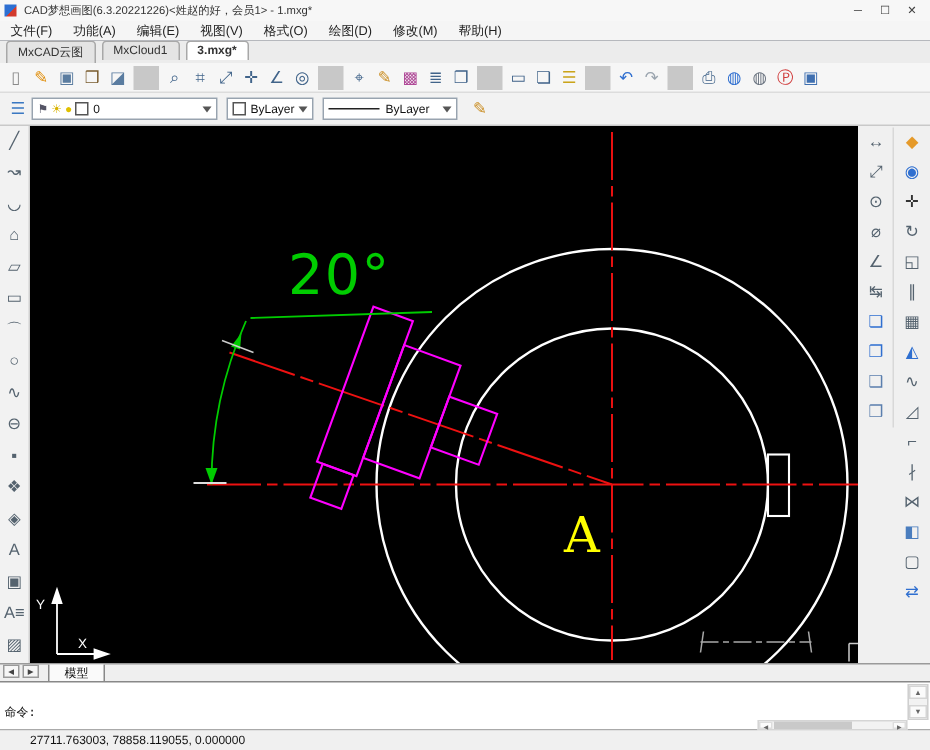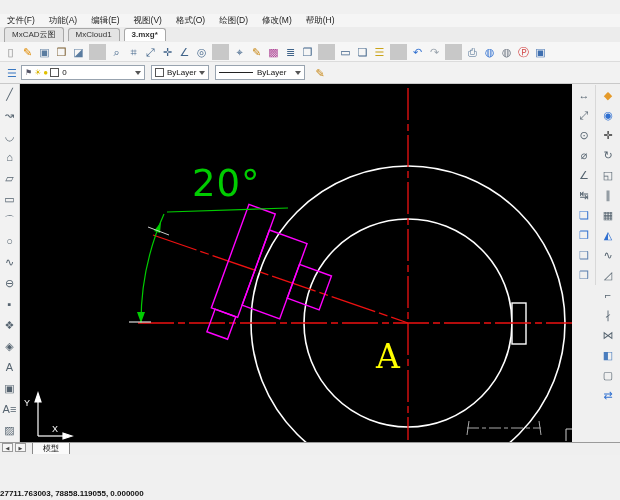--- a/index.html
+++ b/index.html
@@ -9,21 +9,21 @@
   .abs{position:absolute;}
   
   #titlebar{left:0;top:0;width:620px;height:14px;background:#f7f7f7;border-bottom:1px solid #e2e2e2;}
   #appicon{left:3px;top:3px;width:8px;height:8px;background:linear-gradient(135deg,#2d6fd2 55%,#d23a2d 55%);}
   #title{left:16px;top:2px;font-size:7.5px;color:#333;white-space:nowrap;}
   .winbtn{top:1px;width:16px;height:11px;text-align:center;font-size:7.5px;line-height:11px;color:#444;}
   
   #menubar{left:0;top:14px;width:620px;height:13px;background:#f5f5f5;border-bottom:3px solid #0f172a;display:flex;align-items:center;}
   #menubar .mi{padding:0 7px;font-size:8.5px;color:#222;}
   
-  #tabbar{left:0;top:27px;width:620px;height:15px;background:#ececec;border-bottom:1px solid #bbb;display:flex;align-items:center;}
+  #tabbar{left:0;top:27px;width:620px;height:15px;background:#ececec;border-bottom:1px solid #bbb;display:flex;align-items:flex-start;}
   .tab{margin-left:4px;padding:1px 7px 2px 7px;font-size:8px;background:#e4e4e4;border:1px solid #a8a8a8;border-bottom:none;border-radius:3px 3px 0 0;color:#333;}
   .tab.act{background:#fff;font-weight:bold;}
   
   #tb1{left:0;top:42px;width:620px;height:20px;background:#f6f6f6;border-bottom:1px solid #dcdcdc;display:flex;align-items:center;padding-left:2px;box-sizing:border-box;}
   #tb1 .it{width:17px;height:16px;line-height:16px;text-align:center;font-size:11px;color:#41648a;}
   .it.sep{width:1px;height:13px;background:#c8c8c8;margin:0 2px;}
   #tb2{left:0;top:62px;width:620px;height:22px;background:#f2f2f2;border-bottom:1px solid #c9c9c9;display:flex;align-items:center;padding-left:3px;box-sizing:border-box;}
   #tb2 .it{width:18px;height:16px;line-height:16px;text-align:center;font-size:11px;}
   .combo{height:15px;background:#fff;border:1px solid #98a3af;font-size:8px;display:flex;align-items:center;padding:0 3px;margin-right:6px;box-sizing:border-box;color:#111;}
   .combo .arr{margin-left:auto;width:0;height:0;border-left:3px solid transparent;border-right:3px solid transparent;border-top:4px solid #555;}
@@ -47,34 +47,41 @@
   
   #cmd{left:0;top:454px;width:620px;height:33px;background:#fff;border-top:1px solid #888;border-bottom:1px solid #aaa;box-sizing:border-box;}
   #cmdlines{position:absolute;left:3px;top:1px;width:590px;font-family:"DejaVu Sans Mono",monospace;font-size:8px;line-height:7.6px;color:#111;white-space:pre;}
   #vscroll{position:absolute;right:1px;top:1px;width:14px;height:24px;background:#f2f2f2;border:1px solid #cfcfcf;box-sizing:border-box;}
   .sarr{position:absolute;left:0;width:12px;height:9px;background:#fbfbfb;border:1px solid #d5d5d5;font-size:5px;line-height:8px;text-align:center;color:#666;box-sizing:border-box;}
   #hscroll{position:absolute;left:505px;top:25px;width:100px;height:7px;background:#f2f2f2;border:1px solid #d5d5d5;box-sizing:border-box;}
   .harr{position:absolute;top:0;width:9px;height:5px;font-size:4px;line-height:5px;text-align:center;color:#666;background:#fbfbfb;border:1px solid #ddd;box-sizing:border-box;}
   #hthumb{position:absolute;left:10px;top:0;width:52px;height:5px;background:#c9c9c9;}
   
   #statusbar{left:0;top:487px;width:620px;height:13px;background:#f0f0f0;display:flex;align-items:center;font-size:8px;}
-  #coords{margin-left:0;color:#111;font-weight:bold;}
+  #coords{margin-left:20px;color:#111;}
   #statusright{margin-left:auto;display:flex;align-items:center;gap:3px;margin-right:3px;}
   .st{padding:0 3px;height:10px;line-height:10px;}
   .st.off{color:#555;}
   .st.on{border:1px solid #7aa7d6;background:#dcebf8;color:#222;border-radius:1px;}
   #fblink{color:#1a56c4;margin-left:2px;}
   #brand{display:flex;align-items:center;gap:2px;font-weight:bold;color:#1565c0;}
   #brandicon{width:7px;height:7px;background:linear-gradient(135deg,#27a25c 50%,#1565c0 50%);border-radius:1px;}
 </style>
 </head>
 <body>
 
 <div id="app">
 
+  <div id="titlebar" class="abs">
+    <div id="appicon" class="abs"></div>
+    <div id="title" class="abs">CAD梦想画图(6.3.20221226)&lt;姓赵的好，会员1&gt; - 1.mxg*</div>
+    <div class="winbtn abs" style="right:40px;">─</div>
+    <div class="winbtn abs" style="right:22px;">☐</div>
+    <div class="winbtn abs" style="right:4px;">✕</div>
+  </div>
 
   <div id="menubar" class="abs">
 
   <span class="mi">文件(F)</span>
       <span class="mi">功能(A)</span>
       <span class="mi">编辑(E)</span>
       <span class="mi">视图(V)</span>
       <span class="mi">格式(O)</span>
       <span class="mi">绘图(D)</span>
       <span class="mi">修改(M)</span>
@@ -251,18 +258,35 @@
         <span class="it" style="color: rgb(47, 111, 208);">⇄</span>
       </div>
   </div>
 
   <div id="modelrow" class="abs">
     <span class="navbtn">◀</span>
     <span class="navbtn">▶</span>
     <span id="modeltab">模型</span>
   </div>
 
+  <div id="cmd" class="abs">
+    <div id="cmdlines">
+      <div>命令:</div>
+      <div>命令: _Draw2LineAngularDimension</div>
+      
+      
+    </div>
+    <div id="vscroll">
+      <span class="sarr" style="top:0;">▲</span>
+      <span class="sarr" style="bottom:0;">▼</span>
+    </div>
+    <div id="hscroll">
+      <span class="harr" style="left:0;">◀</span>
+      <span id="hthumb"></span>
+      <span class="harr" style="right:0;">▶</span>
+    </div>
+  </div>
 
   <div id="statusbar" class="abs">
     <span id="coords">27711.763003, 78858.119055, 0.000000</span>
   </div>
 
 </div>
 
 </body></html>

